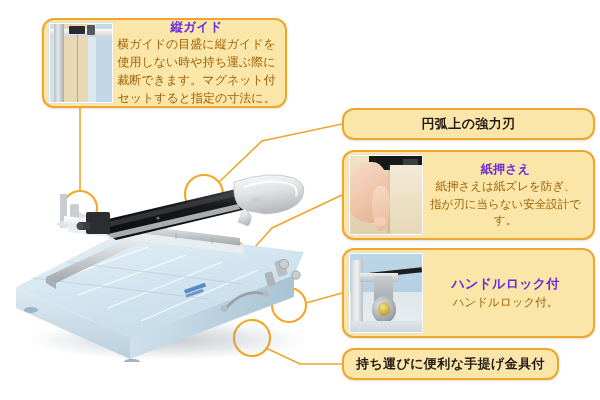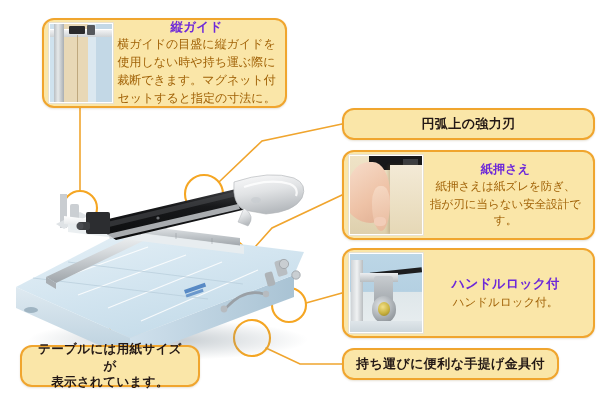--- a/index.html
+++ b/index.html
@@ -321,20 +321,14 @@
     <div class="co-body">
       <div class="co-title">ハンドルロック付</div>
       <div class="co-text">ハンドルロック付。</div>
     </div>
   </div>
 
   <div class="callout simple" id="co-carry">
     <div class="co-oneline">持ち運びに便利な手提げ金具付</div>
   </div>
 
-  <div class="callout simple" id="co-table">
-    <div class="co-oneline">
-      <div>テーブルには用紙サイズが</div>
-      <div>表示されています。</div>
-    </div>
-  </div>
 
 </div>
 
 </body></html>

